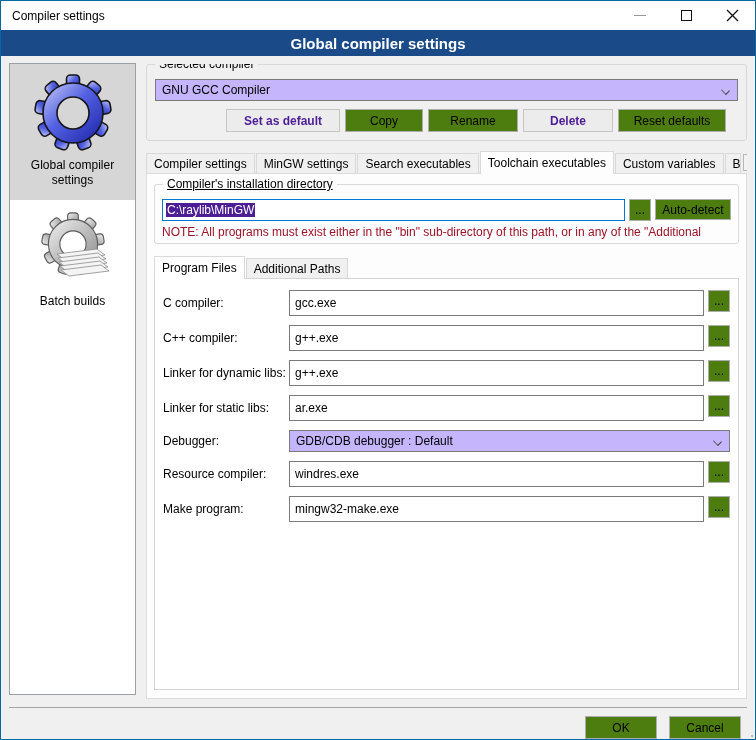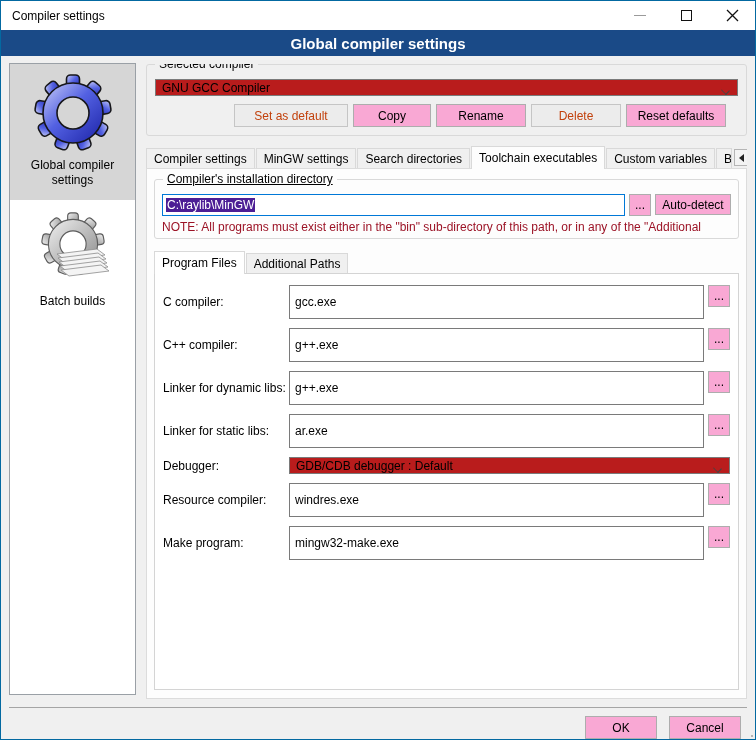--- a/index.html
+++ b/index.html
@@ -30,28 +30,28 @@
   .side-item .side-label { text-align:center; line-height:15px; padding:4px 6px 0; }
 
   .content { flex:1; margin:8px 8px 8px 10px; display:flex; flex-direction:column; overflow:hidden; }
 
   
   .groupbox { position:relative; border:1px solid #d9d9d9; border-radius:3px; }
   .gb-label { position:absolute; top:-8px; left:8px; padding:0 4px; background:#f0f0f0; }
   .gb-on-white { background:#fdfdfd;text-decoration:underline; }
 
   .selected-compiler { padding:14px 8px 8px; flex-shrink:0; }
-  .combo { height:17px; border:1px solid #7a7a7a; background:#b91c1c; display:flex; align-items:center;
+  .combo { height:22px; border:1px solid #7a7a7a; background:#c4b5fd; display:flex; align-items:center;
            padding:0 24px 0 6px; position:relative; cursor:default; }
   .combo .chev { position:absolute; right:8px; top:7px; width:7px; height:7px;
                  border-right:1px solid #444; border-bottom:1px solid #444; transform:rotate(45deg) scaleY(.8); }
   .btnrow { display:flex; justify-content:flex-end; gap:5px; margin-top:8px; padding-right:12px; }
-  button { font-family:inherit; font-size:12px; height:23px; background:#f9a8d4; border:1px solid #adadad; cursor:default; }
-  button.disabled { color:#c2410c; border-color:#c5c5c5; background:#ececec; }
-  .w114{width:114px}.w78{width:78px}.w74{width:90px}.w100{width:100px}
+  button { font-family:inherit; font-size:12px; height:23px; background:#4d7c0f; border:1px solid #adadad; cursor:default; }
+  button.disabled { color:#4c1d95; border-color:#c5c5c5; background:#ececec;font-weight:bold; }
+  .w114{width:114px}.w78{width:78px}.w74{width:90px}.w100{width:108px}
 
   
   .notebook { display:flex; flex-direction:column; overflow:hidden; }
   .outer-nb { flex:1; margin-top:10px; }
   .tabstrip { display:flex; align-items:flex-end; height:23px; flex-shrink:0; }
   .tab { border:1px solid #d9d9d9; border-bottom:none; background:#f0f0f0; padding:3px 7px 4px; height:21px;
          white-space:nowrap; cursor:default; }
   .tab + .tab { margin-left:1px; }
   .tab.selected { background:#fdfdfd; height:23px; padding-top:4px; position:relative; z-index:2; }
   .tab.truncated { max-width:27px; overflow:hidden; }
@@ -71,21 +71,21 @@
   .browse-btn { width:22px; height:22px; flex-shrink:0; }
   .autodetect-btn { width:76px; height:21px; flex-shrink:0; }
   .note { color:#9c1326; margin-top:4px; white-space:nowrap; overflow:hidden; }
 
   .inner-nb { flex:1; margin-top:12px; }
   .inner-page { background:#ffffff; border:1px solid #d4d4d4; padding:11px 8px; }
 
   .field-row { display:flex; align-items:center; margin-bottom:9px; }
   .field-label { width:126px; flex-shrink:0; }
   .field-ctl { flex:1; display:flex; gap:4px; }
-  .txt { flex:1; height:34px; border:1px solid #7a7a7a; background:#fff; font-family:inherit;
+  .txt { flex:1; height:26px; border:1px solid #7a7a7a; background:#fff; font-family:inherit;
          font-size:12px; padding:0 5px; }
   .combo.field-combo { flex:1; }
 
   
   .footer { flex-shrink:0; }
   .sep { border-top:1px solid #a5a5a5; margin:0 8px; }
   .footer-btns { display:flex; justify-content:flex-end; gap:12px; padding:8px 14px 0; position:relative; }
   .okcancel { width:72px; height:23px; }
   .grip { position:absolute; right:2px; bottom:-6px; }
 </style>
@@ -197,21 +197,21 @@
           <button class="w74">Rename</button>
           <button class="w74 disabled">Delete</button>
           <button class="w100">Reset defaults</button>
         </div>
       </div>
 
       <div class="notebook outer-nb">
         <div class="tabstrip">
           <span class="tab">Compiler settings</span>
           <span class="tab">MinGW settings</span>
-          <span class="tab">Search directories</span>
+          <span class="tab">Search executables</span>
           <span class="tab selected">Toolchain executables</span>
           <span class="tab">Custom variables</span>
           <span class="tab truncated">Builc</span>
           <span class="tab-arrows">
             <span class="arrow-btn">
                 <span class="tri-l"></span>
               </span>
             <span class="arrow-btn"></span>
           </span>
         </div>

